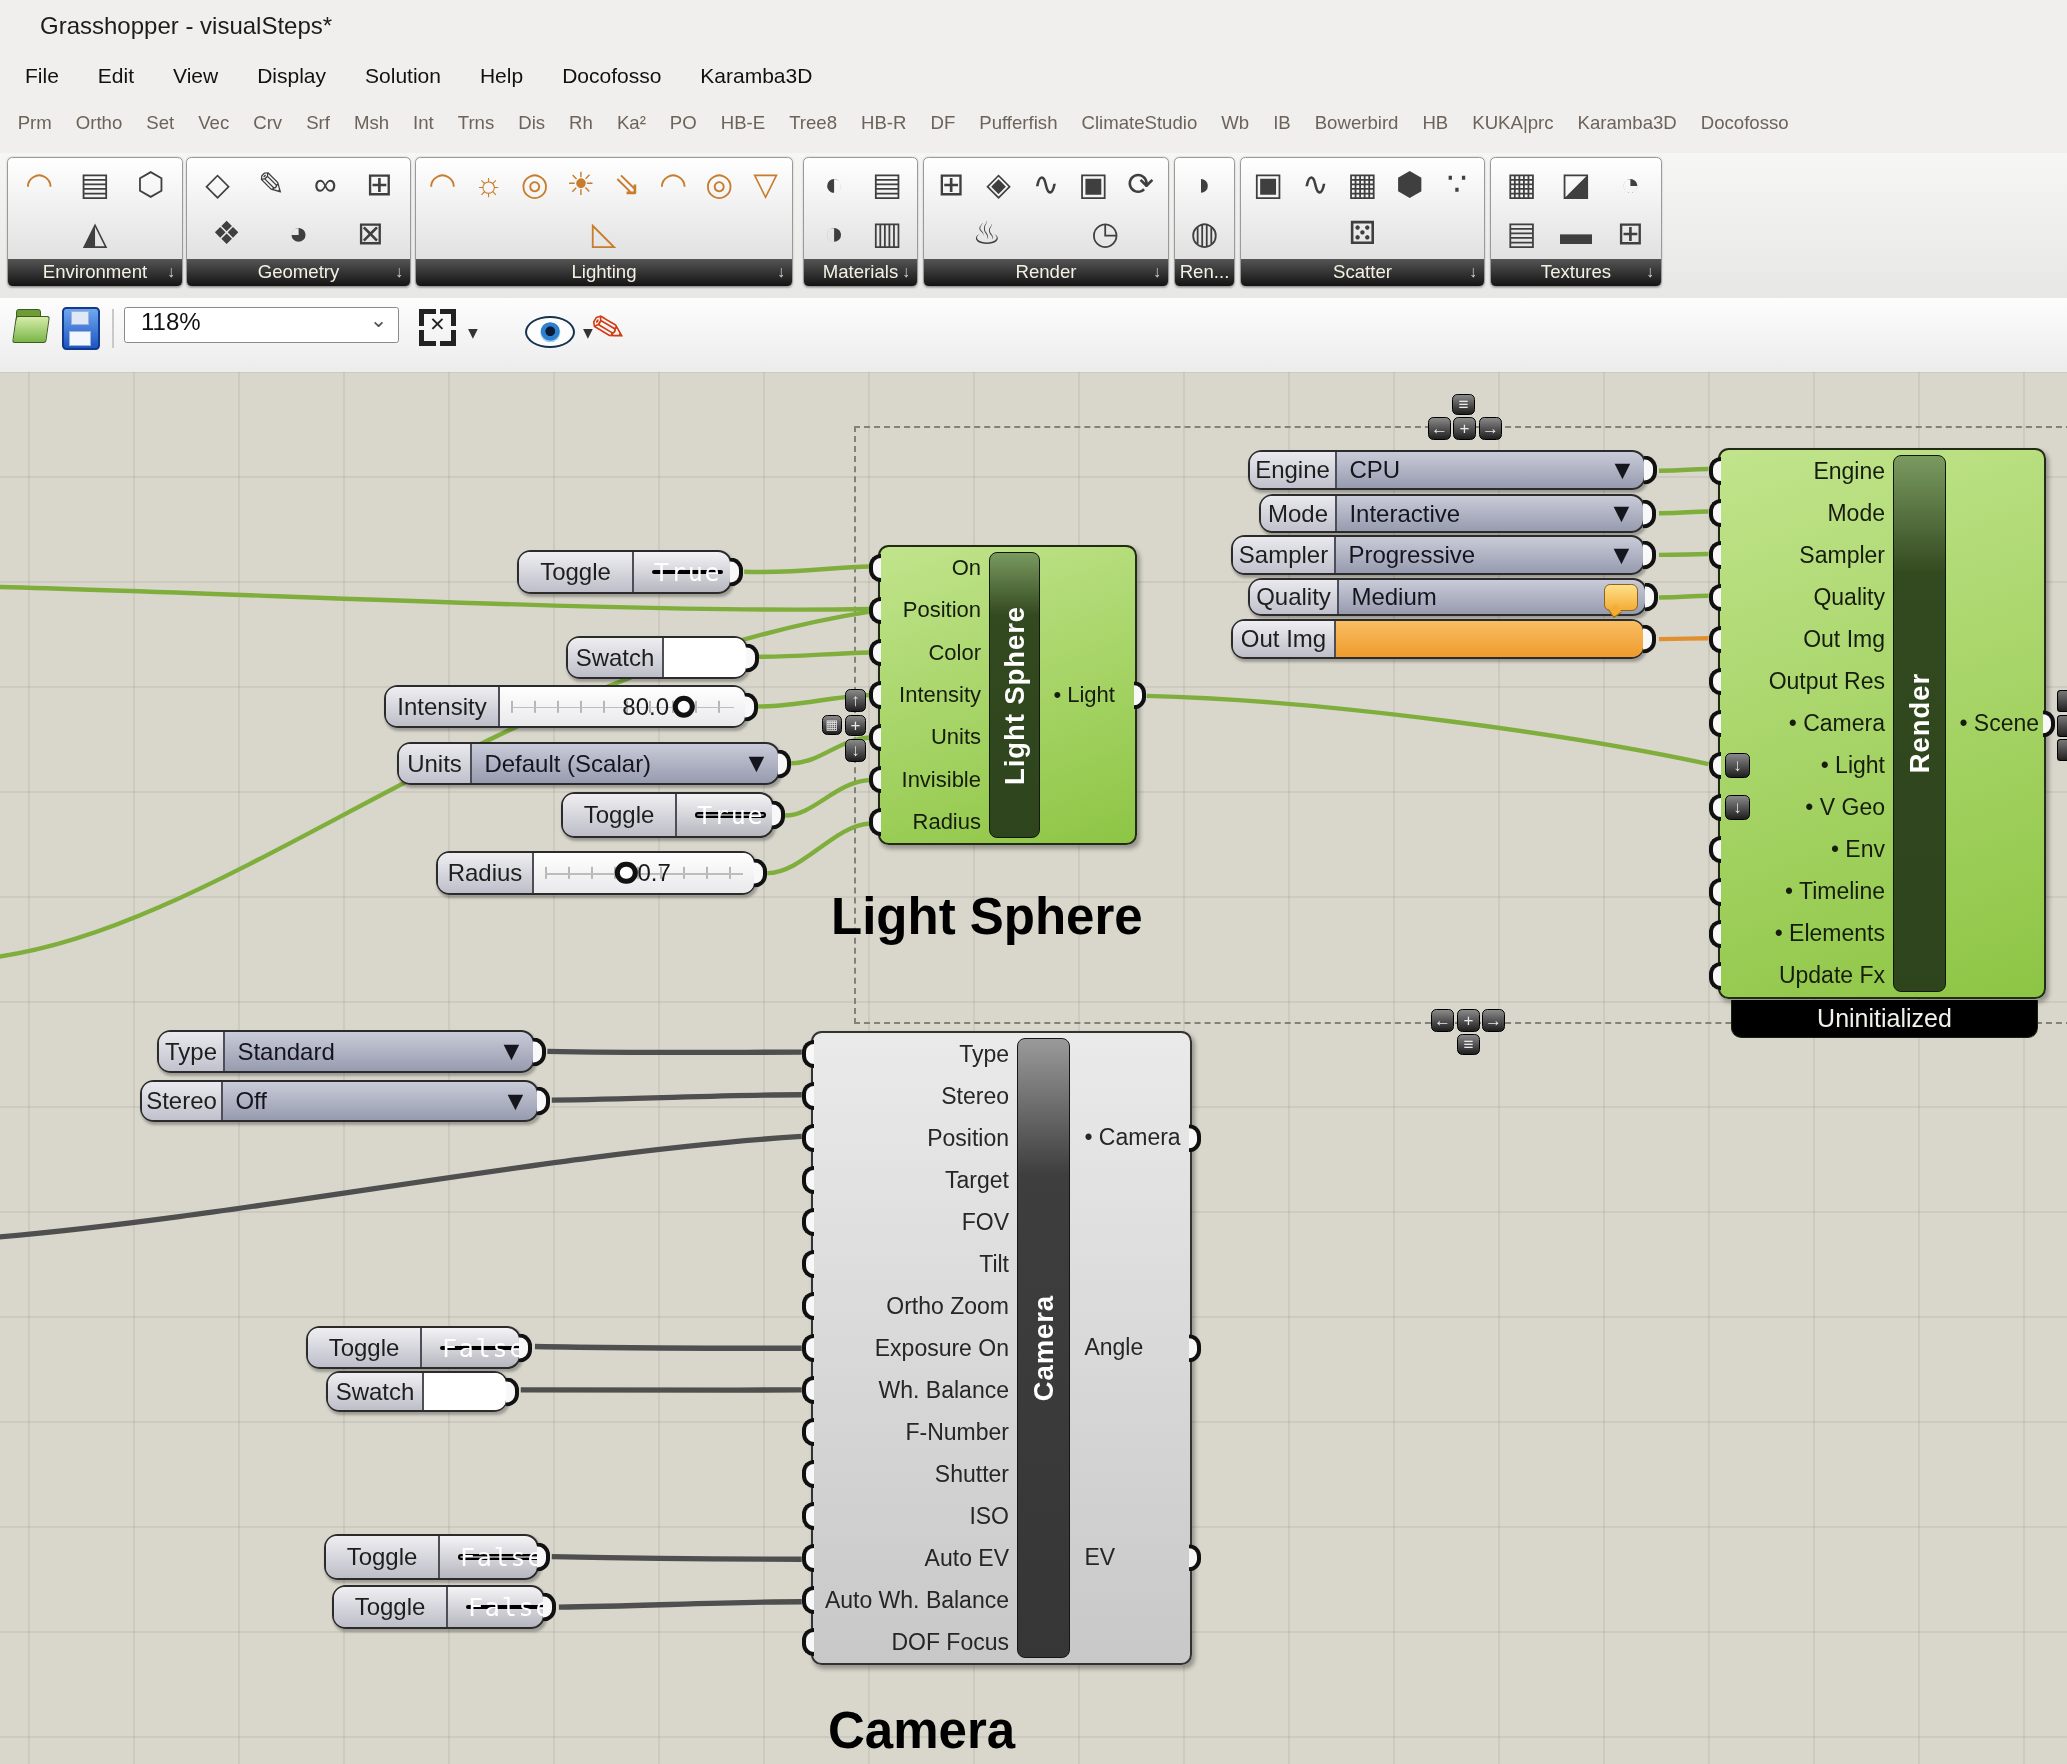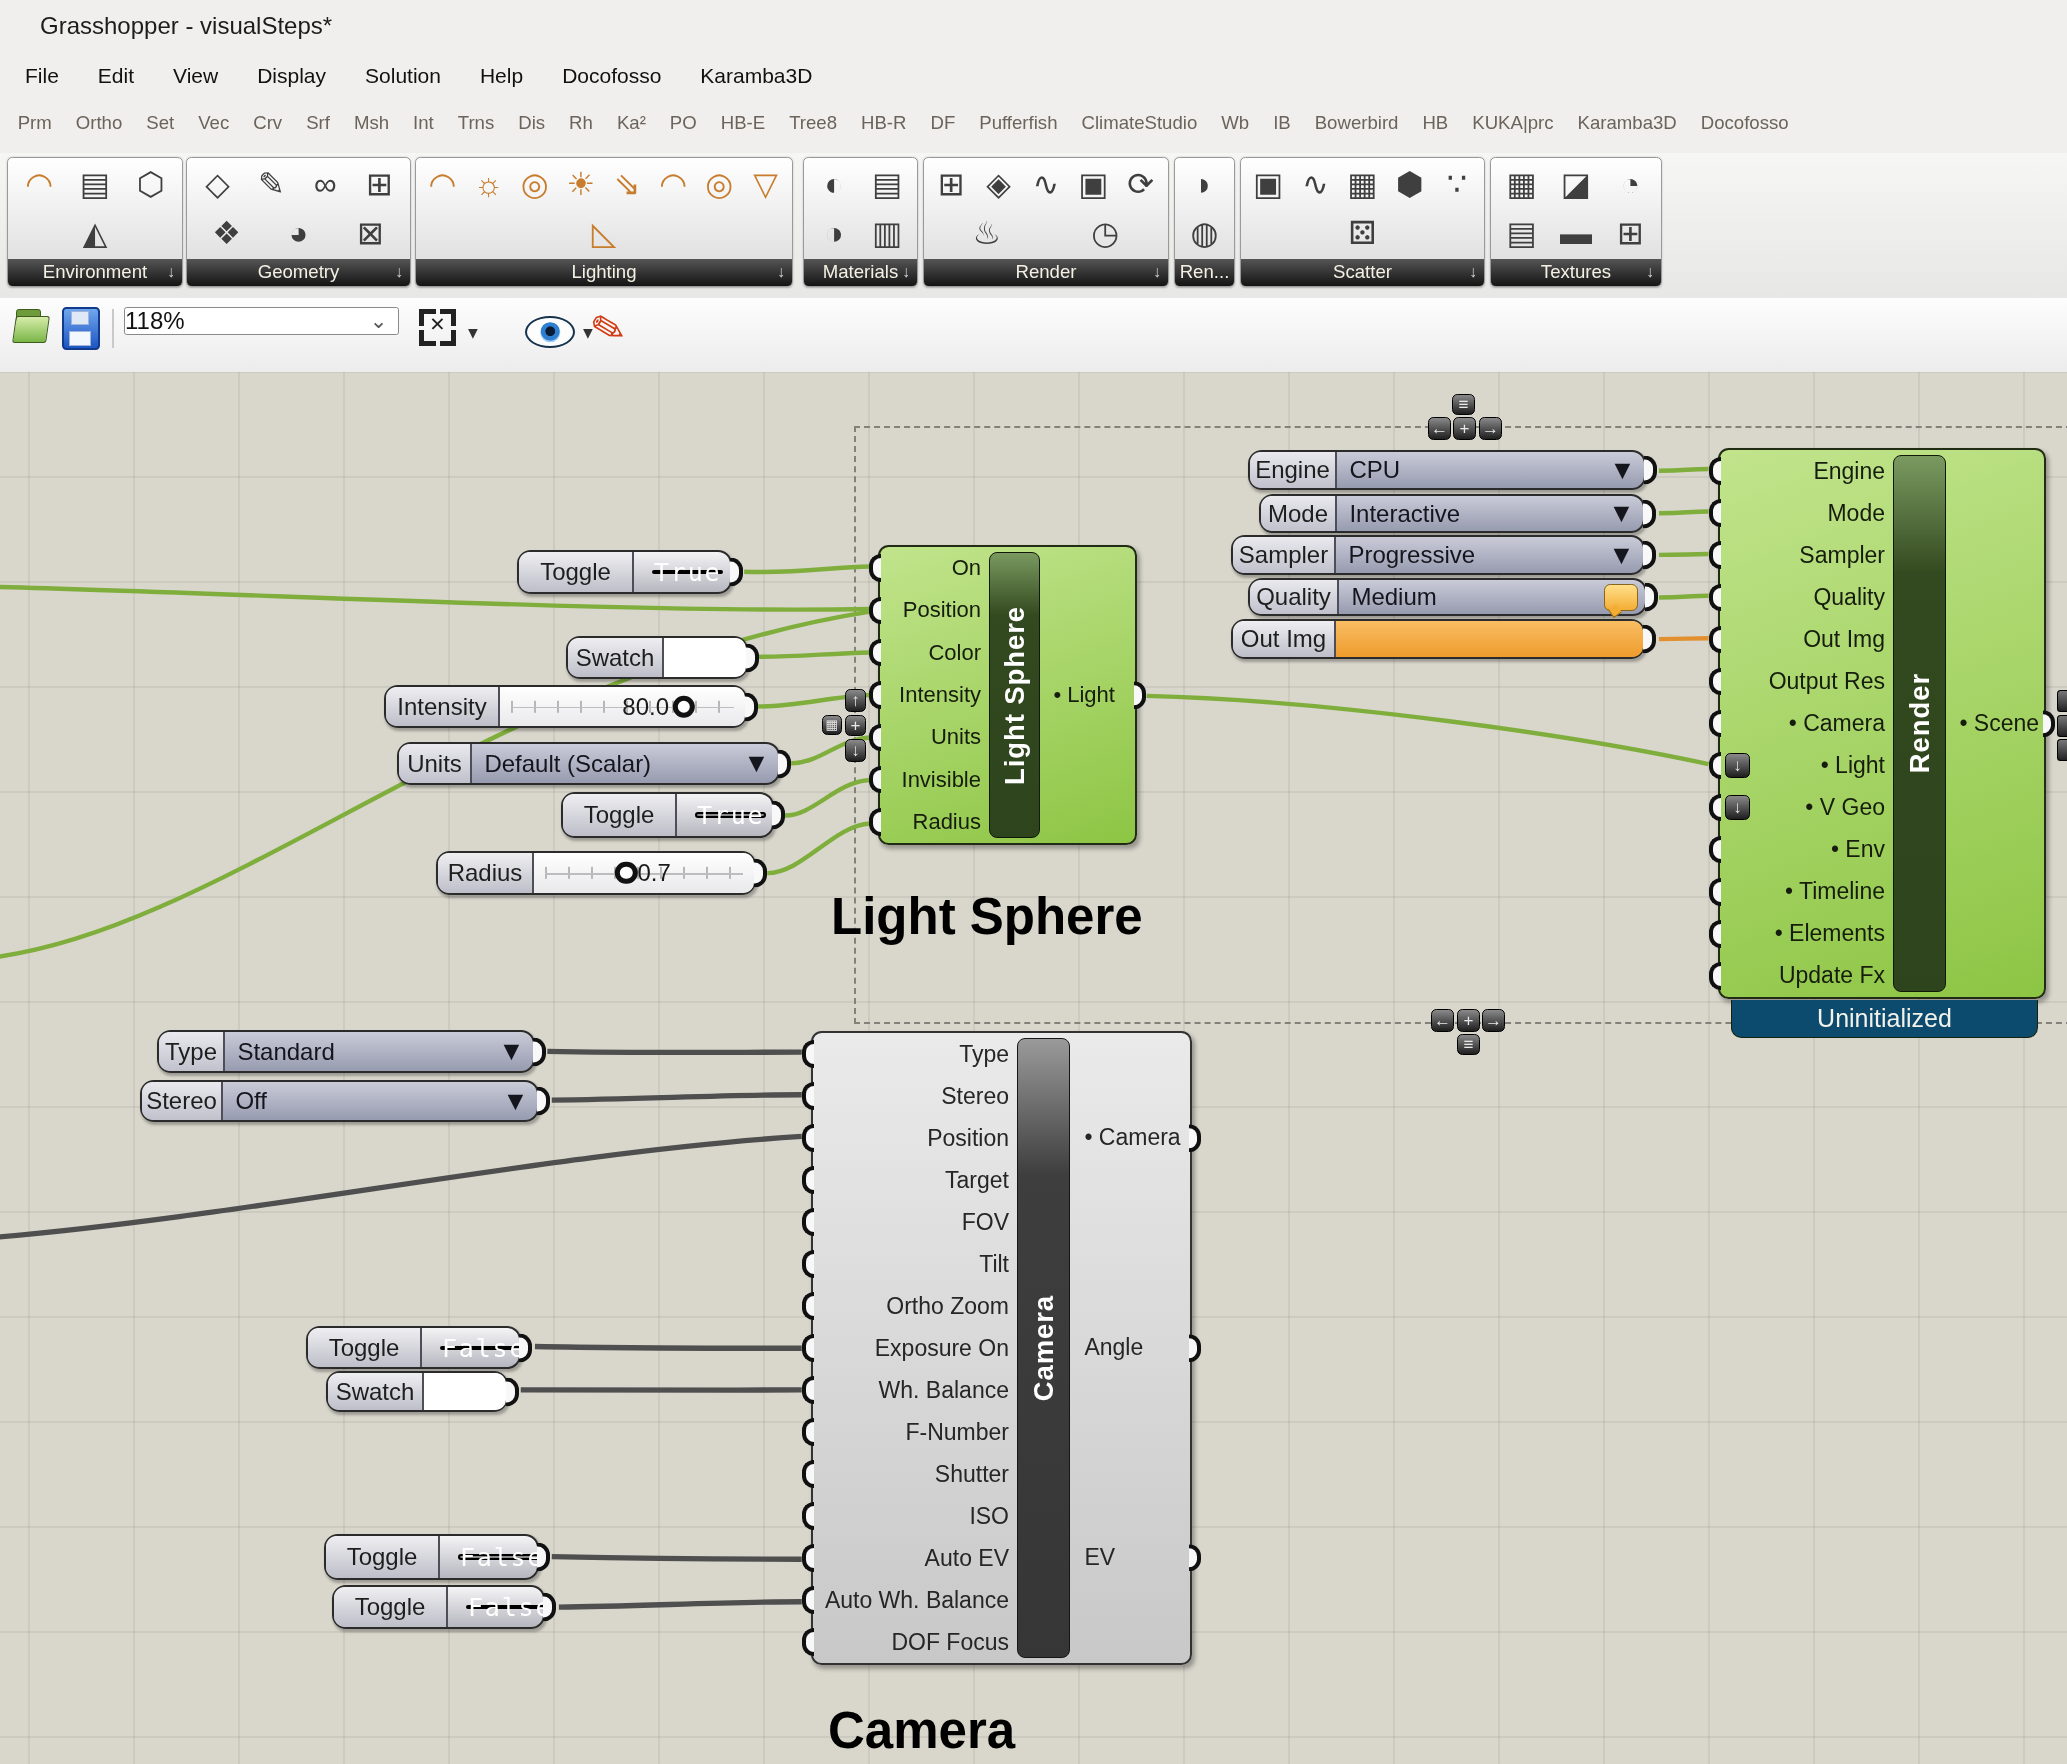--- a/index.html
+++ b/index.html
@@ -28,22 +28,22 @@
   .toolbar2{position:absolute;left:0;top:298px;width:100%;height:74px;
     background:linear-gradient(#fdfdfd,#ececec);border-bottom:1.8px solid #bdbdbd;}
   .tb{position:absolute;display:flex;align-items:center;justify-content:center;}
   .folder{left:14px;top:10.6px;width:35px;height:35px;}
   .folder .back{position:absolute;left:1.8px;top:0;width:23px;height:10.6px;background:#6f9c3a;border:1.8px solid #3d5c1e;border-radius:2.7px 2.7px 0 0;}
   .folder .front{position:absolute;left:0;top:7px;width:32px;height:25px;background:linear-gradient(#d6eca9,#7ab648);border:1.8px solid #3d5c1e;border-radius:2.7px;transform:skewX(-8deg);}
   .floppy{left:62px;top:8.9px;width:34px;height:39px;background:linear-gradient(#6fa7ef,#1d55c4);border:2.7px solid #123a8a;border-radius:4.4px;}
   .floppy .shutter{position:absolute;left:7px;top:1.8px;width:16px;height:12.4px;background:#dfe8f7;border:0.9px solid #9fb4d8;}
   .floppy .label{position:absolute;left:5.3px;bottom:1.8px;width:19.5px;height:13.3px;background:#f2f6fd;border:0.9px solid #9fb4d8;}
   .vsep{position:absolute;left:112px;top:10.6px;width:1.8px;height:39px;background:#c9c9c9;}
-  .zoomcombo{left:124px;top:307px;position:absolute;width:275px;height:28px;background:#fff;border:1.8px solid #8a8a8a;
-    border-radius:2.7px;display:flex;align-items:center;font-size:24px;color:#111;padding-left:0;box-sizing:border-box;}
+  .zoomcombo{left:124px;top:307px;position:absolute;width:275px;height:36px;background:#fff;border:1.8px solid #8a8a8a;
+    border-radius:2.7px;display:flex;font-size:24px;color:#111;padding-left:16px;box-sizing:border-box;}
   .zoomcombo .chev{position:absolute;right:10.6px;color:#555;font-size:21px;}
   .zext{left:419px;top:309px;position:absolute;width:37px;height:37px;}
   .zext i{position:absolute;width:11.5px;height:11.5px;border:0 solid #222;}
   .zext .c1{left:0;top:0;border-left-width:5.3px;border-top-width:5.3px;}
   .zext .c2{right:0;top:0;border-right-width:5.3px;border-top-width:5.3px;}
   .zext .c3{left:0;bottom:0;border-left-width:5.3px;border-bottom-width:5.3px;}
   .zext .c4{right:0;bottom:0;border-right-width:5.3px;border-bottom-width:5.3px;}
   .zext .x{position:absolute;left:0;right:0;top:3.5px;text-align:center;font-size:19.5px;color:#222;}
   .caret{position:absolute;font-size:19.5px;color:#333;}
   .eye{left:525px;top:316px;position:absolute;width:46px;height:28px;background:#fdfdfd;border:2.7px solid #16324d;border-radius:50%;}
@@ -99,21 +99,21 @@
   .ports{position:absolute;top:0;bottom:0;display:flex;flex-direction:column;}
   .prow{flex:1;display:flex;align-items:center;}
   .plabel{flex:1;text-align:right;font-size:23px;color:#161d0c;padding-right:8px;white-space:nowrap;overflow:hidden;}
   .gray .plabel{color:#262626;}
   .smallfont .plabel{font-size:22px;}
   .conn{flex:none;width:8px;height:19.5px;background:#f8f8f8;border:4.4px solid #101010;box-sizing:content-box;}
   .conn-l{margin-left:-10.6px;border-right:none;border-radius:12.4px 0 0 12.4px;}
   .conn-r{margin-right:-10.6px;border-left:none;border-radius:0 12.4px 12.4px 0;}
   .orow{position:absolute;left:0;right:0;display:flex;align-items:center;transform:translateY(-50%);}
   .orow .plabel{text-align:left;padding-left:12.4px;}
-  .statusbar{position:absolute;left:1731px;top:1000px;width:305px;height:37px;background:#0c4a6e;border:1.8px solid #15230e;
+  .statusbar{position:absolute;left:1731px;top:1000px;width:305px;height:37px;background:#000000;border:1.8px solid #15230e;
     border-top:none;border-radius:0 0 10.6px 10.6px;color:#f2f2ea;font-size:25px;display:flex;align-items:center;justify-content:center;}
   .mini{display:flex;align-items:center;justify-content:center;width:25px;height:25px;border-radius:5.3px;
     background:linear-gradient(#8a8a8a,#1e1e1e);border:1.8px solid #000;color:#e8e8e8;font-size:17px;box-sizing:border-box;}
   .miniabs{position:absolute;}
   .biglabel{position:absolute;font-size:51px;font-weight:bold;color:#000;}
   .edgecut{position:absolute;width:10.6px;height:19.5px;background:linear-gradient(#777,#222);border:1.8px solid #000;border-right:none;border-radius:3.5px 0 0 3.5px;}
 </style>
 </head>
 <body>
 

